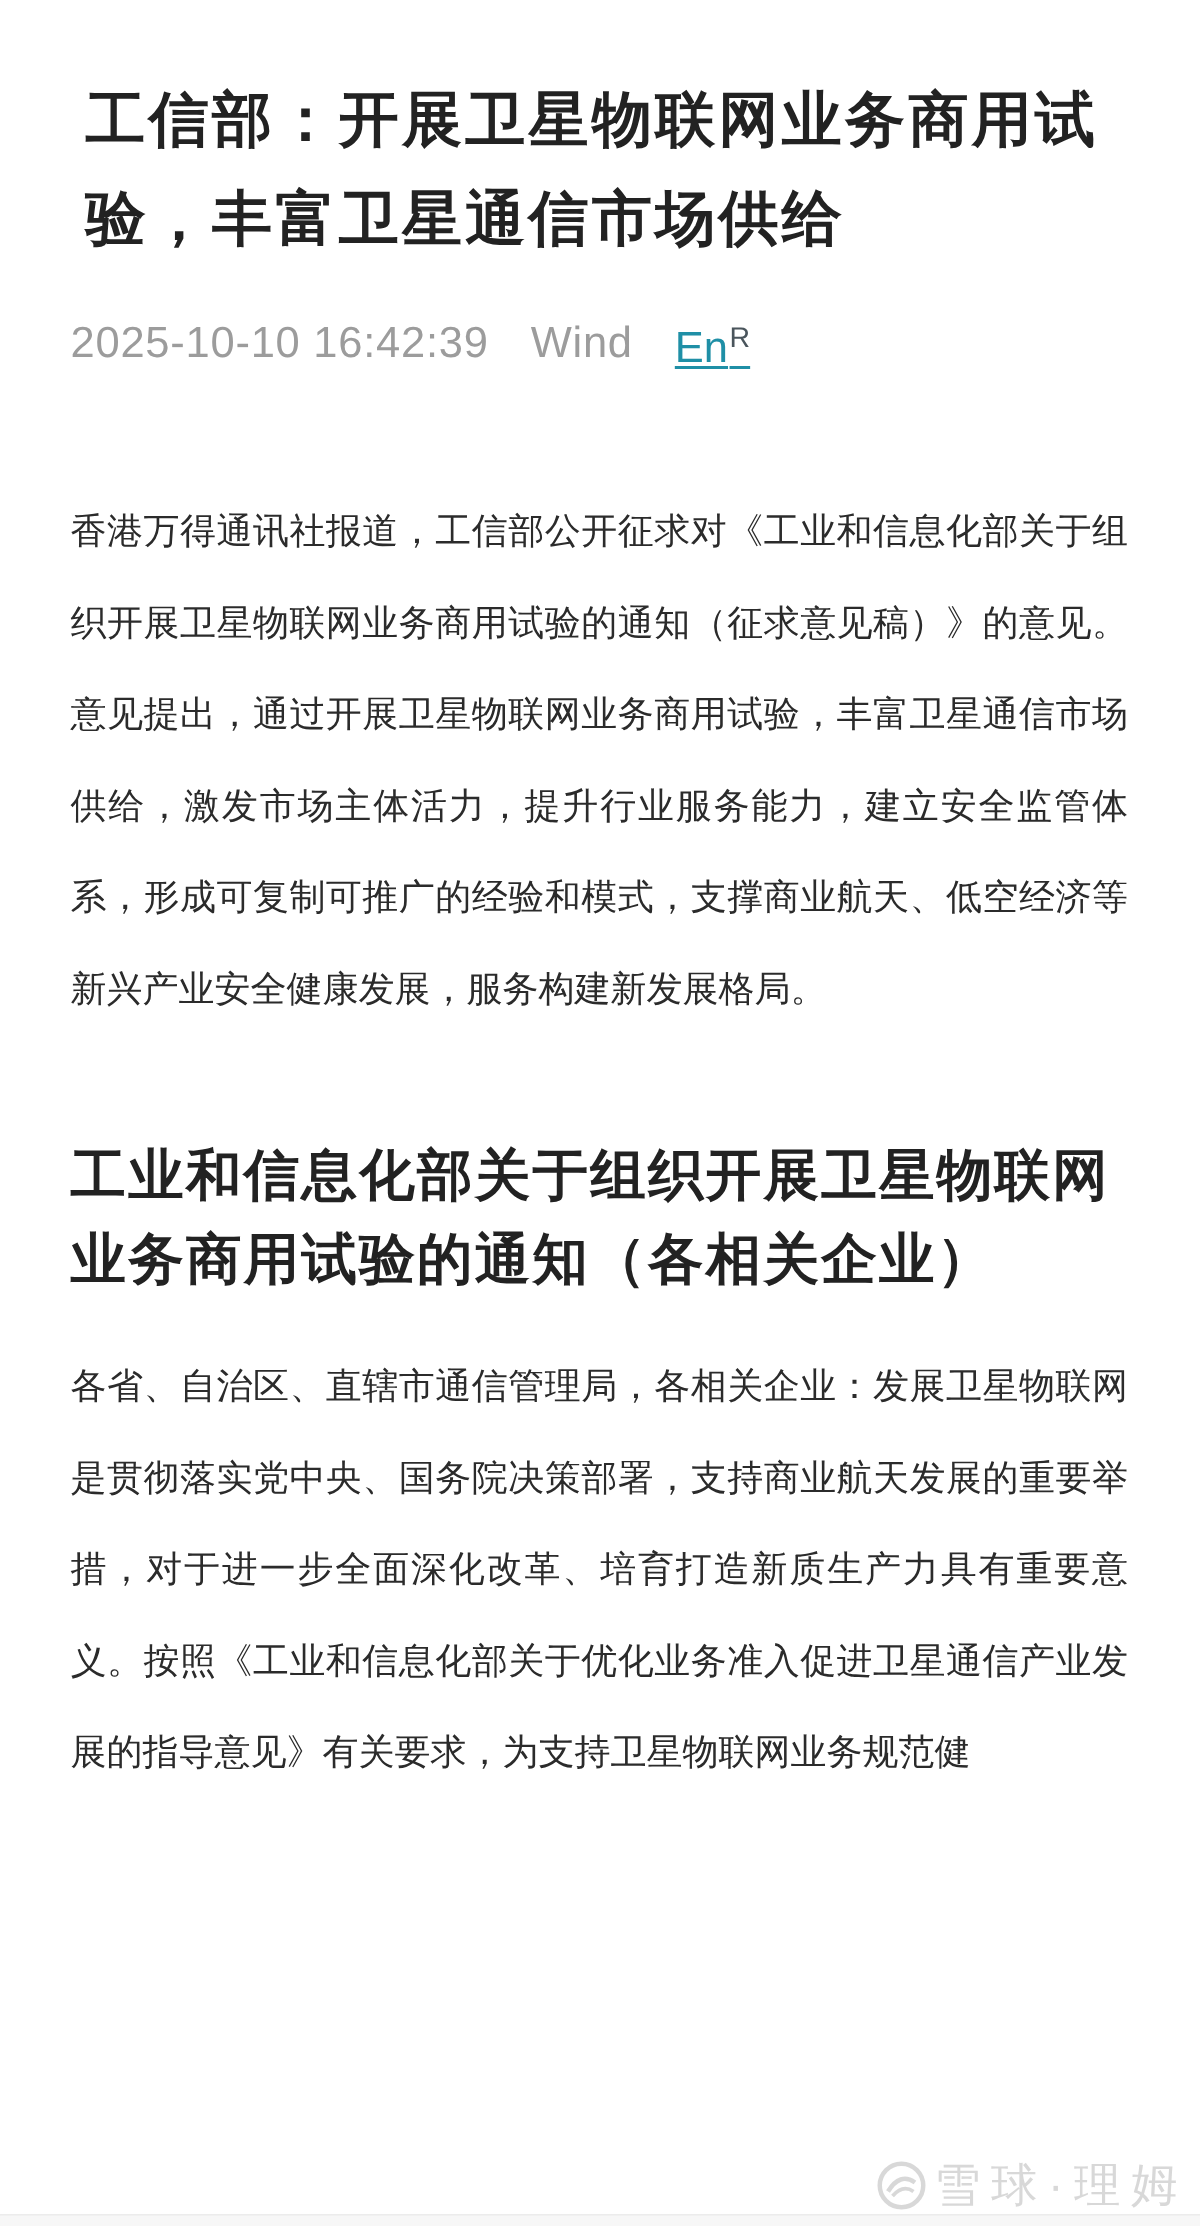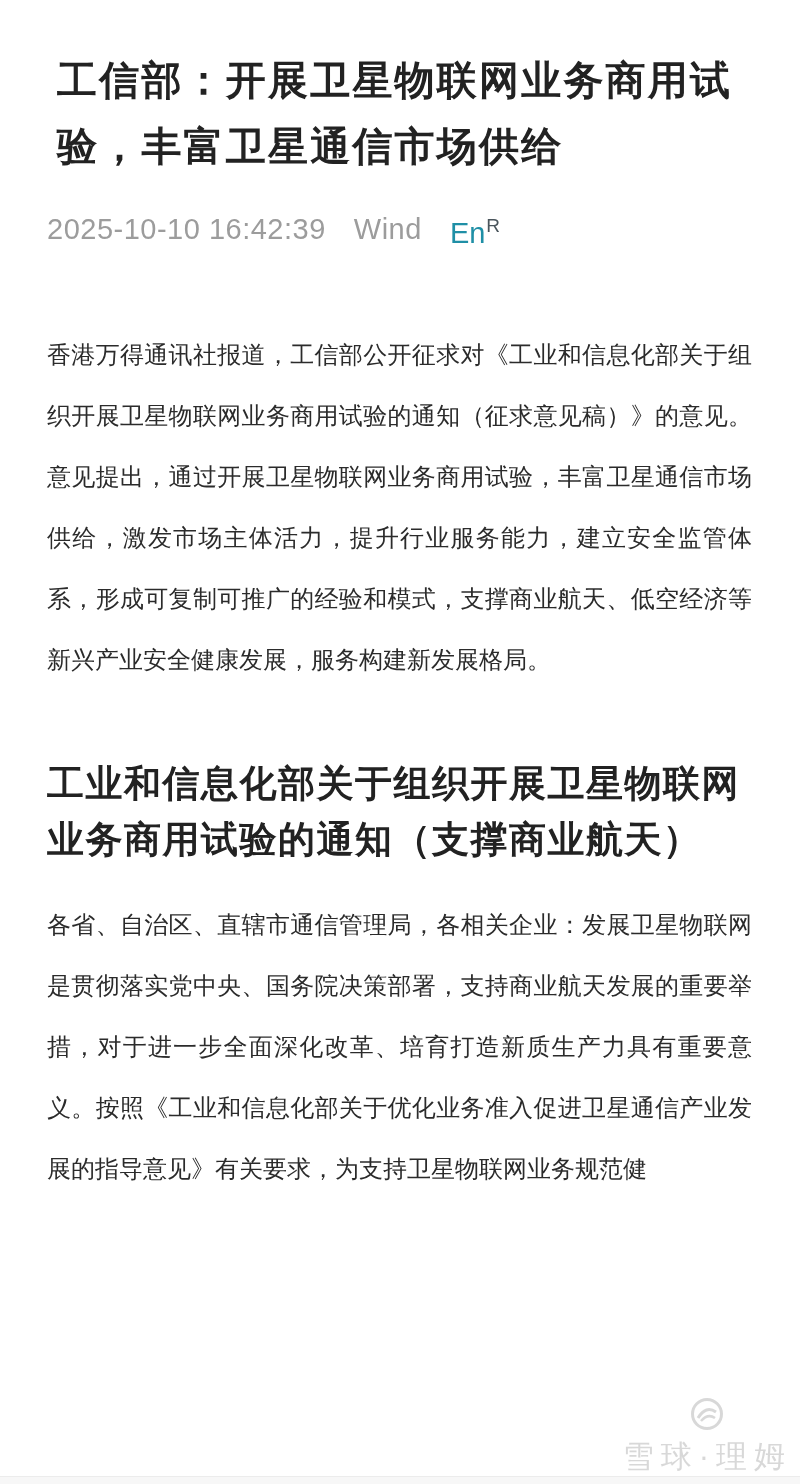--- a/index.html
+++ b/index.html
@@ -36,20 +36,21 @@
     color:var(--meta-gray);
     letter-spacing:.5px;
     display:flex;
     align-items:center;
     gap:28px;
   }
   .meta .lang{
     color:var(--accent-teal);
     cursor:pointer;
     letter-spacing:0;
+    text-decoration:underline;
   }
   .meta .lang sup{
     font-size:19px;
     color:var(--sup-dark);
     margin-left:1px;
   }
   .body-para{
     margin:74px 0 0 0;
     font-size:24px;
     line-height:61px;
@@ -72,21 +73,20 @@
     bottom:6px;
     display:flex;
     align-items:center;
     gap:5px;
     color:var(--watermark-gray);
     opacity:.55;
     font-size:31px;
     letter-spacing:7px;
     pointer-events:none;
     white-space:nowrap;
-    flex-direction:column;
   }
   .watermark svg{flex:0 0 auto;}
   .bottom-strip{
     position:absolute;
     left:0;right:0;bottom:0;
     height:7px;
     background:#f7f7f7;
     border-top:1px solid var(--divider);
   }
 </style>
@@ -100,21 +100,21 @@
   <div class="meta">
     <span>2025-10-10 16:42:39</span>
     <span>Wind</span>
     <span class="lang">
       <span>En</span><sup>R</sup>
     </span>
   </div>
 
   <p class="body-para">香港万得通讯社报道，工信部公开征求对《工业和信息化部关于组织开展卫星物联网业务商用试验的通知（征求意见稿）》的意见。意见提出，通过开展卫星物联网业务商用试验，丰富卫星通信市场供给，激发市场主体活力，提升行业服务能力，建立安全监管体系，形成可复制可推广的经验和模式，支撑商业航天、低空经济等新兴产业安全健康发展，服务构建新发展格局。</p>
 
-  <h2 class="subheading">工业和信息化部关于组织开展卫星物联网业务商用试验的通知（支撑商业航天）</h2>
+  <h2 class="subheading">工业和信息化部关于组织开展卫星物联网业务商用试验的通知（各相关企业）</h2>
 
   <p class="body-para second">各省、自治区、直辖市通信管理局，各相关企业：发展卫星物联网是贯彻落实党中央、国务院决策部署，支持商业航天发展的重要举措，对于进一步全面深化改革、培育打造新质生产力具有重要意义。按照《工业和信息化部关于优化业务准入促进卫星通信产业发展的指导意见》有关要求，为支持卫星物联网业务规范健</p>
 
 </article>
 
 <div class="watermark">
   <svg width="34" height="34" viewBox="0 0 34 34" aria-hidden="true">
     <circle cx="17" cy="17" r="14.5" fill="none" stroke="currentColor" stroke-width="3"></circle>
     <path d="M8 21 Q16 8 26 15" fill="none" stroke="currentColor" stroke-width="3"></path>
     <path d="M11 24 Q18 16 25 21" fill="none" stroke="currentColor" stroke-width="2.5"></path>

